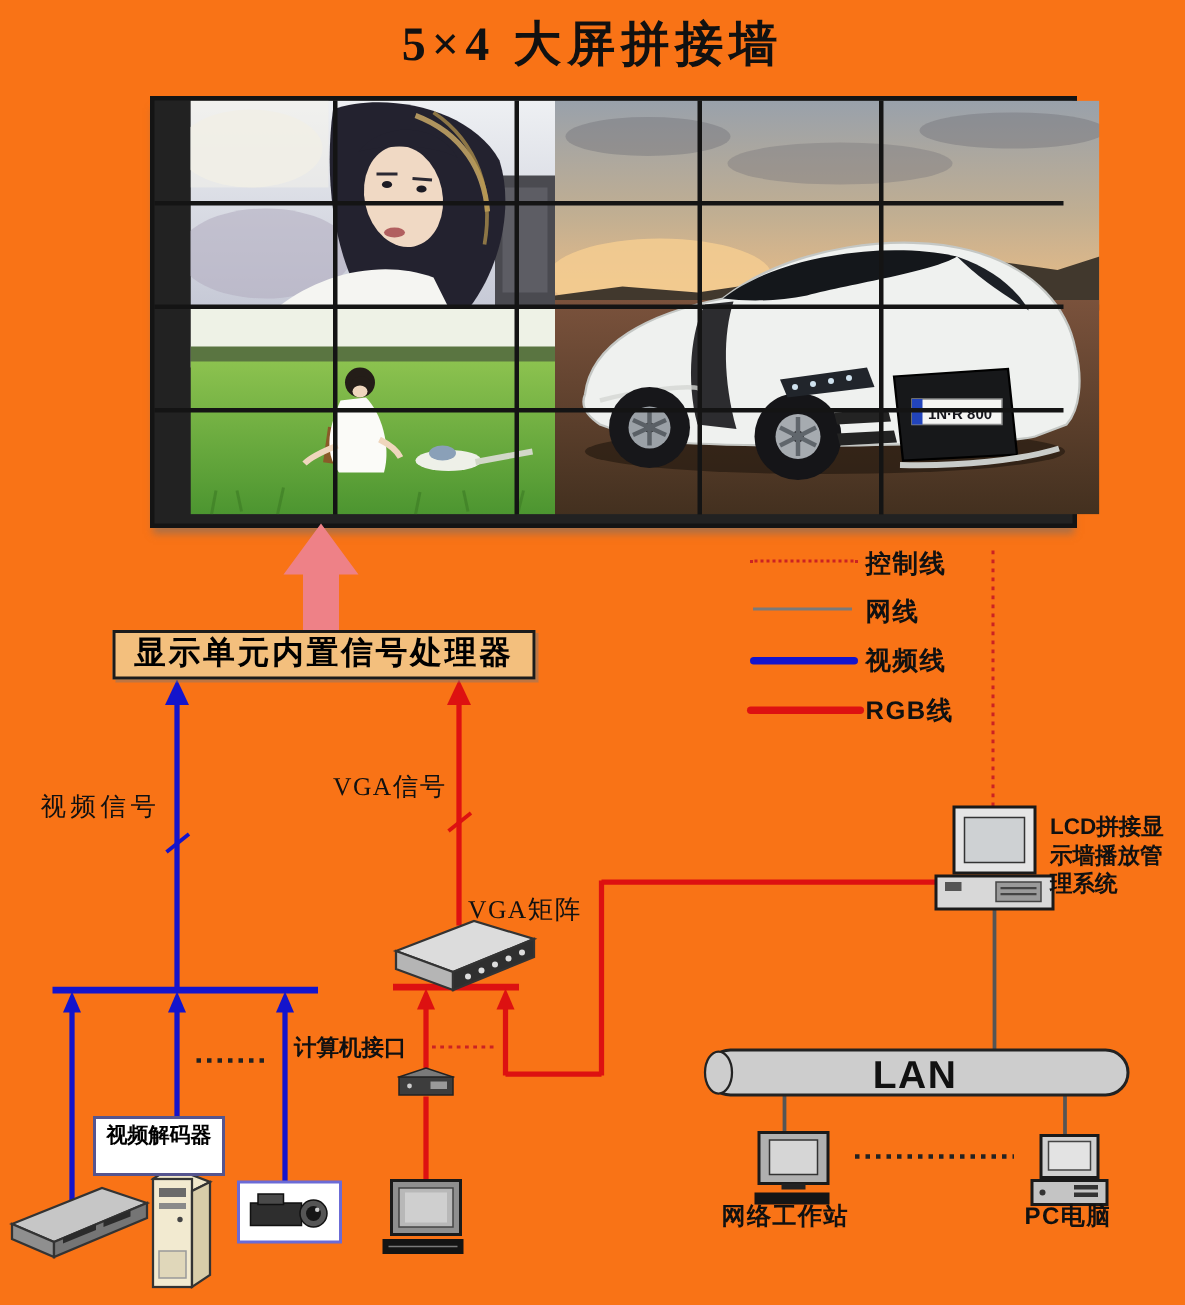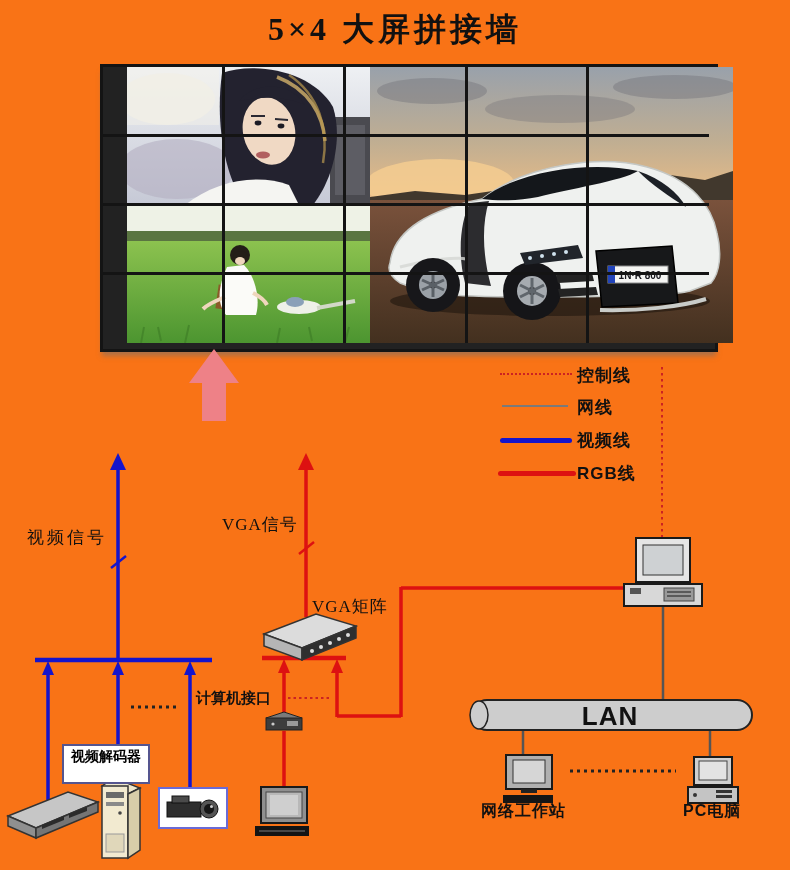--- a/index.html
+++ b/index.html
@@ -312,34 +312,36 @@
     <g transform="translate(683,755)">
       <rect x="11" y="2" width="38" height="28" fill="#d0d0d0" stroke="#1a1a1a" stroke-width="2"></rect>
       <rect x="16" y="6" width="28" height="19" fill="#e3e3e3" stroke="#444"></rect>
       <rect x="5" y="32" width="50" height="16" fill="#c4c4c4" stroke="#1a1a1a" stroke-width="2"></rect>
       <rect x="33" y="35" width="16" height="3" fill="#333"></rect>
       <rect x="33" y="40" width="16" height="3" fill="#333"></rect>
       <circle cx="12" cy="40" r="2" fill="#333"></circle>
     </g>
   </svg>
 
+  <div class="abs proc-box">显示单元内置信号处理器</div>
 
   <div class="abs ll-dotted"></div>
   <div class="abs ll-gray"></div>
   <div class="abs ll-blue"></div>
   <div class="abs ll-red"></div>
   <div class="lbl legend-label" style="left:577px;top:364px;">控制线</div>
   <div class="lbl legend-label" style="left:577px;top:396px;">网线</div>
   <div class="lbl legend-label" style="left:577px;top:429px;">视频线</div>
   <div class="lbl legend-label" style="left:577px;top:462px;">RGB线</div>
 
   <div class="lbl sig-label serif" style="left:27px;top:526px;">视频信号</div>
   <div class="lbl sig-label serif" style="left:222px;top:513px;letter-spacing:1px;text-align:center;">VGA信号</div>
   <div class="lbl sig-label serif" style="left:312px;top:595px;letter-spacing:1px;">VGA矩阵</div>
   <div class="lbl small-bold" style="left:196px;top:689px;">计算机接口</div>
 
   <div class="abs decoder-box">视频解码器</div>
 
+  <div class="lbl lcd-label">LCD拼接显示墙播放管理系统</div>
   <div class="lbl lan-label">LAN</div>
   <div class="lbl dev-label" style="left:481px;top:801px;">网络工作站</div>
   <div class="lbl dev-label" style="left:683px;top:801px;">PC电脑</div>
 
 </div>
 
 </body></html>

